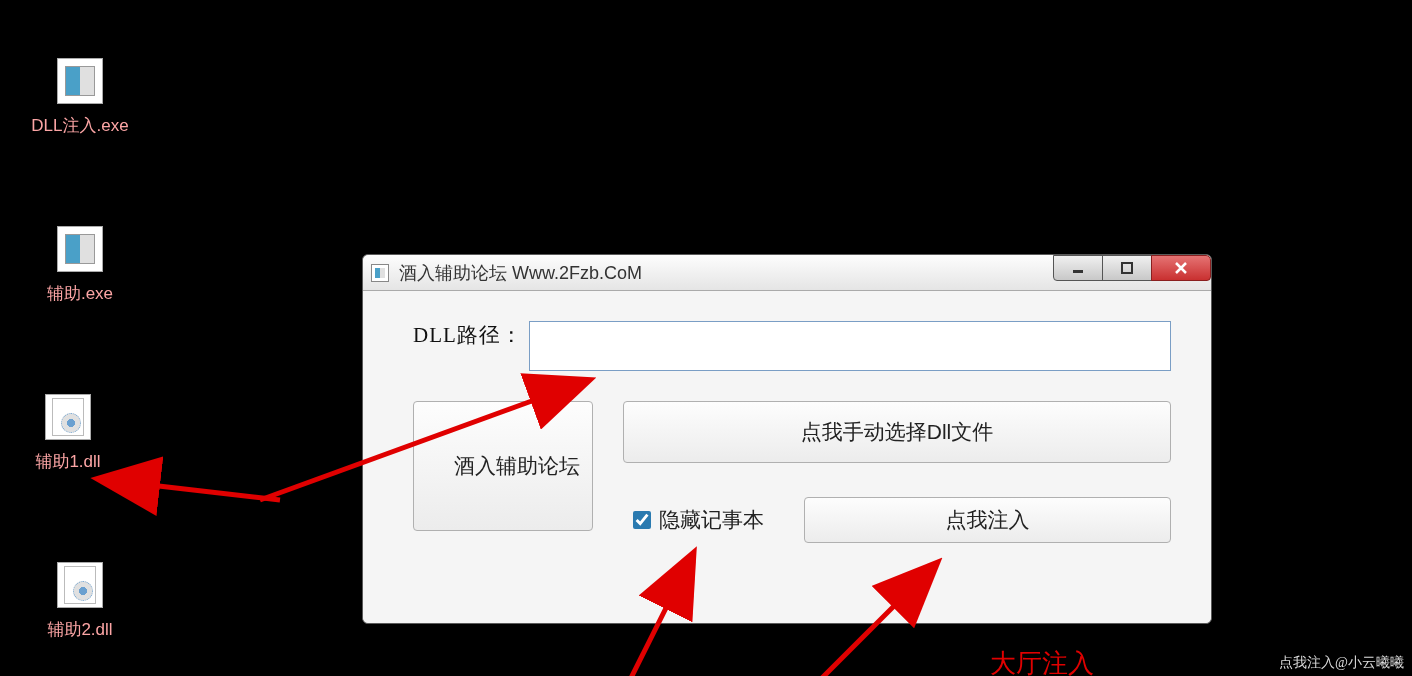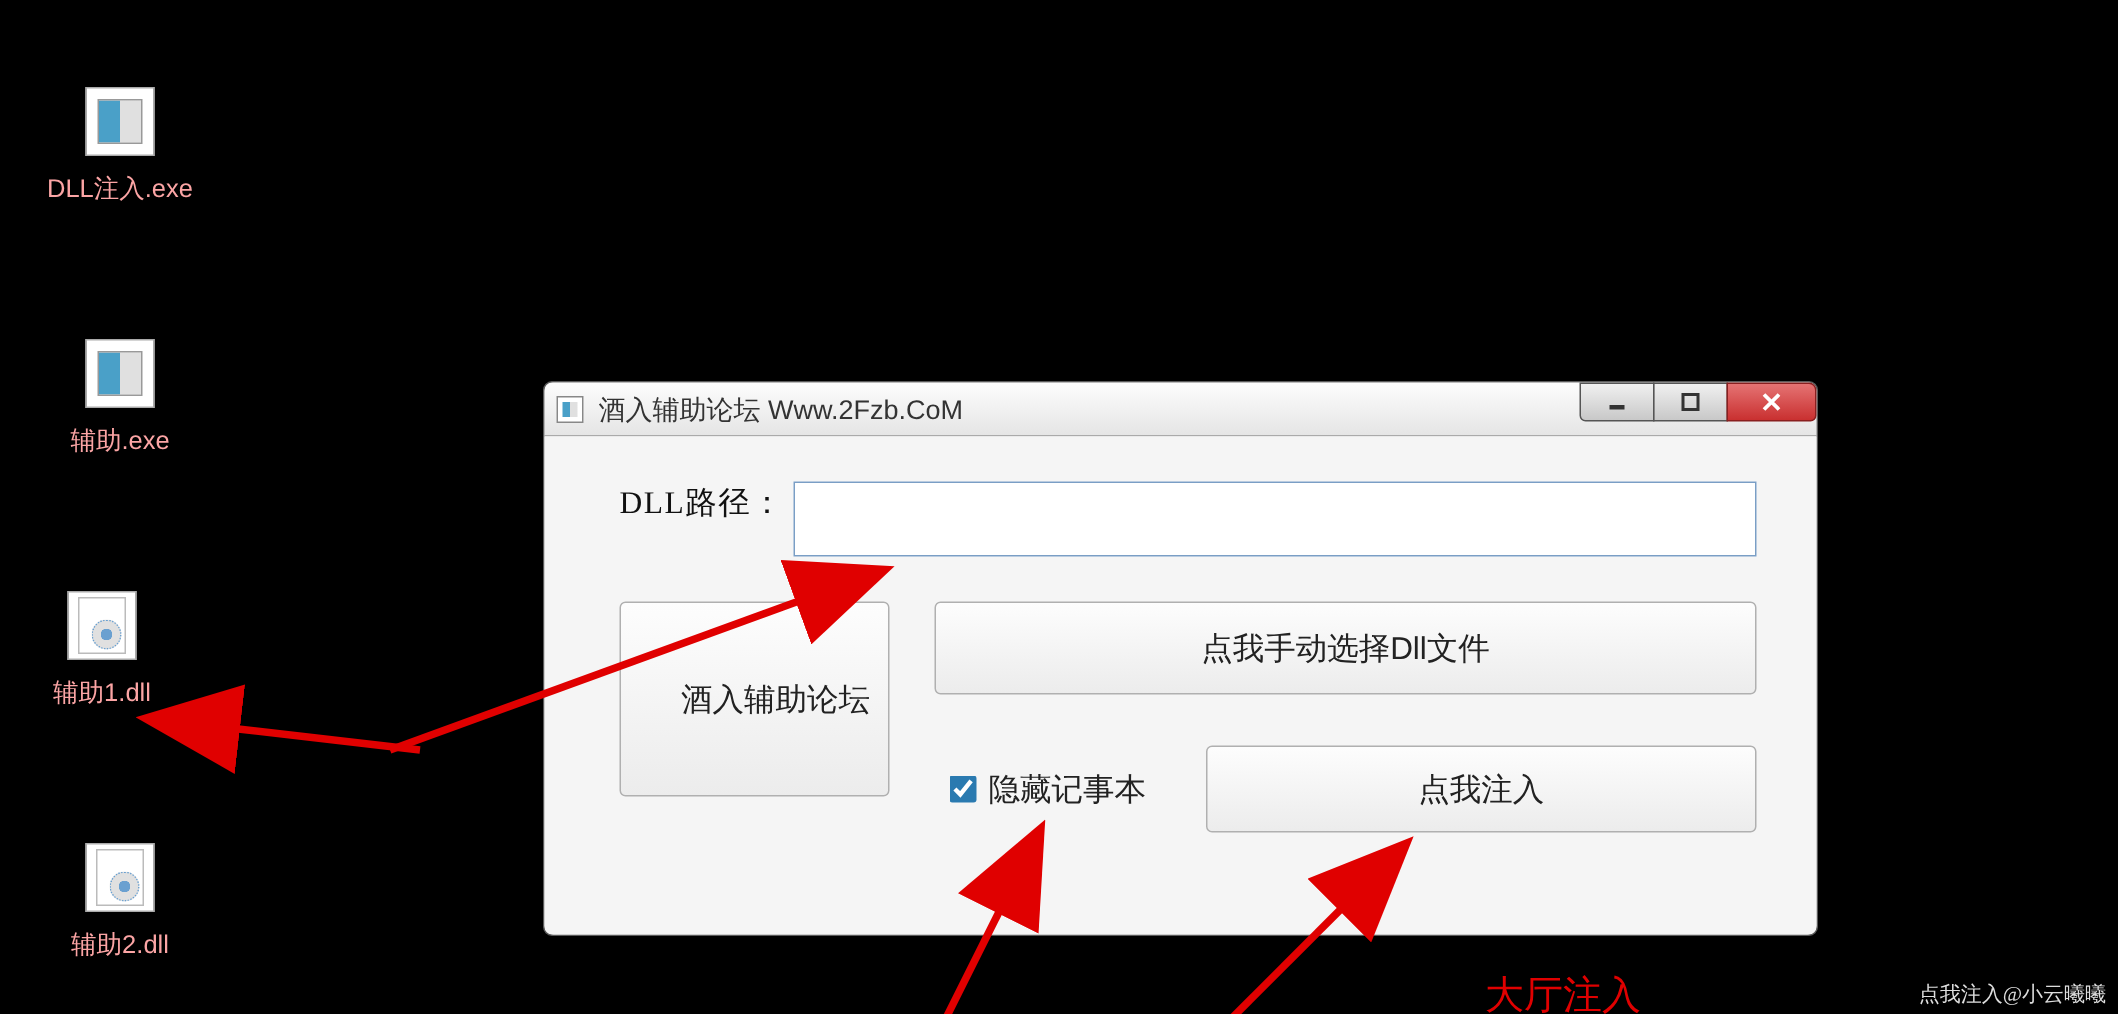--- a/index.html
+++ b/index.html
@@ -202,21 +202,21 @@
     gap: 8px;
     margin-left: 10px;
   }
   .checkbox-wrap input[type=checkbox] {
     width: 18px;
     height: 18px;
     accent-color: #2a7ab0;
   }
   .btn-inject {
     flex: 1;
-    height: 58px;
+    height: 46px;
   }
 
   
   .arrow-layer {
     position: absolute;
     left: 0; top: 0;
     width: 1412px;
     height: 676px;
     pointer-events: none;
   }

